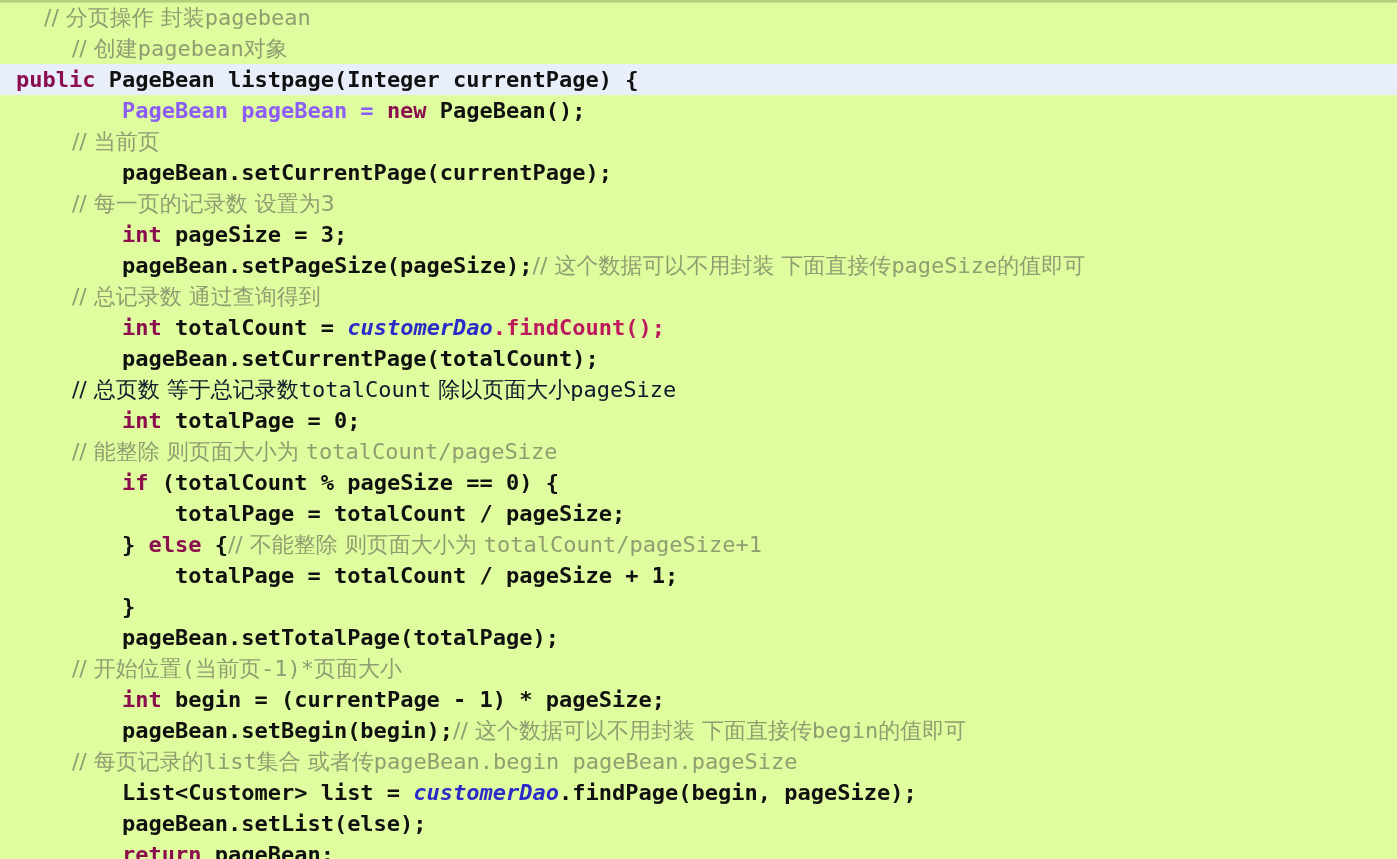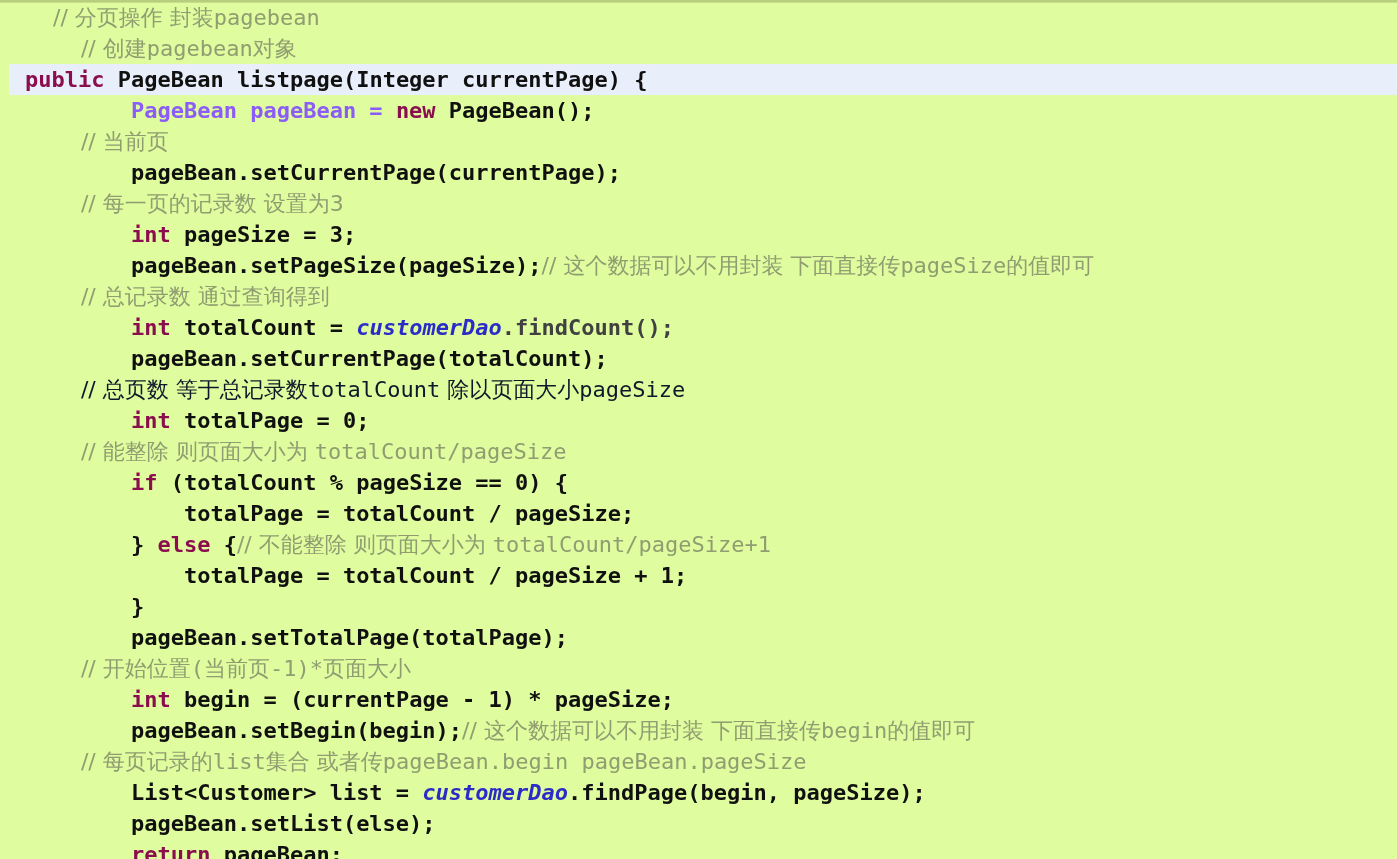--- a/index.html
+++ b/index.html
@@ -55,21 +55,21 @@
     content: "";
     position: absolute;
     left: 0; right: 0; top: 0;
     height: 1px;
     background: #c9dd8d;
   }
 </style>
 </head>
 <body style="background: rgb(223, 252, 159);">
 
-<div id="editor" style="background: rgb(223, 252, 159); padding-left: 9px;">
+<div id="editor" style="background: rgb(223, 252, 159);">
 
   <div class="code-line"><span class="cmt" style="color: rgb(143, 157, 113);">    // 分页操作 封装<span class="mono">pagebean</span></span></div>
 
   <div class="code-line"><span class="cmt" style="color: rgb(143, 157, 113);">        // 创建<span class="mono">pagebean</span>对象</span></div>
 
   <div class="code-line highlight" style="background: rgb(233, 238, 251);"><span class="kw" style="color: rgb(138, 13, 78);">public</span><span class="pln" style="color: rgb(16, 16, 16);"> PageBean listpage(Integer currentPage) {</span></div>
 
   <div class="code-line"><span class="pln" style="color: #8b5cf6;">        PageBean pageBean = </span><span class="kw" style="color: rgb(138, 13, 78);">new</span><span class="pln" style="color: rgb(16, 16, 16);"> PageBean();</span></div>
 
   <div class="code-line"><span class="cmt" style="color: rgb(143, 157, 113);">        // 当前页</span></div>
@@ -77,21 +77,21 @@
   <div class="code-line"><span class="pln" style="color: rgb(16, 16, 16);">        pageBean.setCurrentPage(currentPage);</span></div>
 
   <div class="code-line"><span class="cmt" style="color: rgb(143, 157, 113);">        // 每一页的记录数 设置为3</span></div>
 
   <div class="code-line"><span class="pln" style="color: rgb(16, 16, 16);">        </span><span class="kw" style="color: rgb(138, 13, 78);">int</span><span class="pln" style="color: rgb(16, 16, 16);"> pageSize = 3;</span></div>
 
   <div class="code-line"><span class="pln" style="color: rgb(16, 16, 16);">        pageBean.setPageSize(pageSize);</span><span class="cmt" style="color: rgb(143, 157, 113);">// 这个数据可以不用封装 下面直接传<span class="mono">pageSize</span>的值即可</span></div>
 
   <div class="code-line"><span class="cmt" style="color: rgb(143, 157, 113);">        // 总记录数 通过查询得到</span></div>
 
-  <div class="code-line"><span class="pln" style="color: rgb(16, 16, 16);">        </span><span class="kw" style="color: rgb(138, 13, 78);">int</span><span class="pln" style="color: rgb(16, 16, 16);"> totalCount = </span><span class="fld" style="color: rgb(43, 43, 200);">customerDao</span><span class="pln" style="color: #404040;">.findCount();</span></div>
+  <div class="code-line"><span class="pln" style="color: rgb(16, 16, 16);">        </span><span class="kw" style="color: rgb(138, 13, 78);">int</span><span class="pln" style="color: rgb(16, 16, 16);"> totalCount = </span><span class="fld" style="color: rgb(43, 43, 200);">customerDao</span><span class="pln" style="color: #be185d;">.findCount();</span></div>
 
   <div class="code-line"><span class="pln" style="color: rgb(16, 16, 16);">        pageBean.setCurrentPage(totalCount);</span></div>
 
   <div class="code-line"><span class="cmt" style="color: #0f172a;">        // 总页数 等于总记录数<span class="mono">totalCount</span> 除以页面大小<span class="mono">pageSize</span></span></div>
 
   <div class="code-line"><span class="pln" style="color: rgb(16, 16, 16);">        </span><span class="kw" style="color: rgb(138, 13, 78);">int</span><span class="pln" style="color: rgb(16, 16, 16);"> totalPage = 0;</span></div>
 
   <div class="code-line"><span class="cmt" style="color: rgb(143, 157, 113);">        // 能整除 则页面大小为 <span class="mono">totalCount/pageSize</span></span></div>
 
   <div class="code-line"><span class="pln" style="color: rgb(16, 16, 16);">        </span><span class="kw" style="color: rgb(138, 13, 78);">if</span><span class="pln" style="color: rgb(16, 16, 16);"> (totalCount % pageSize == 0) {</span></div>

